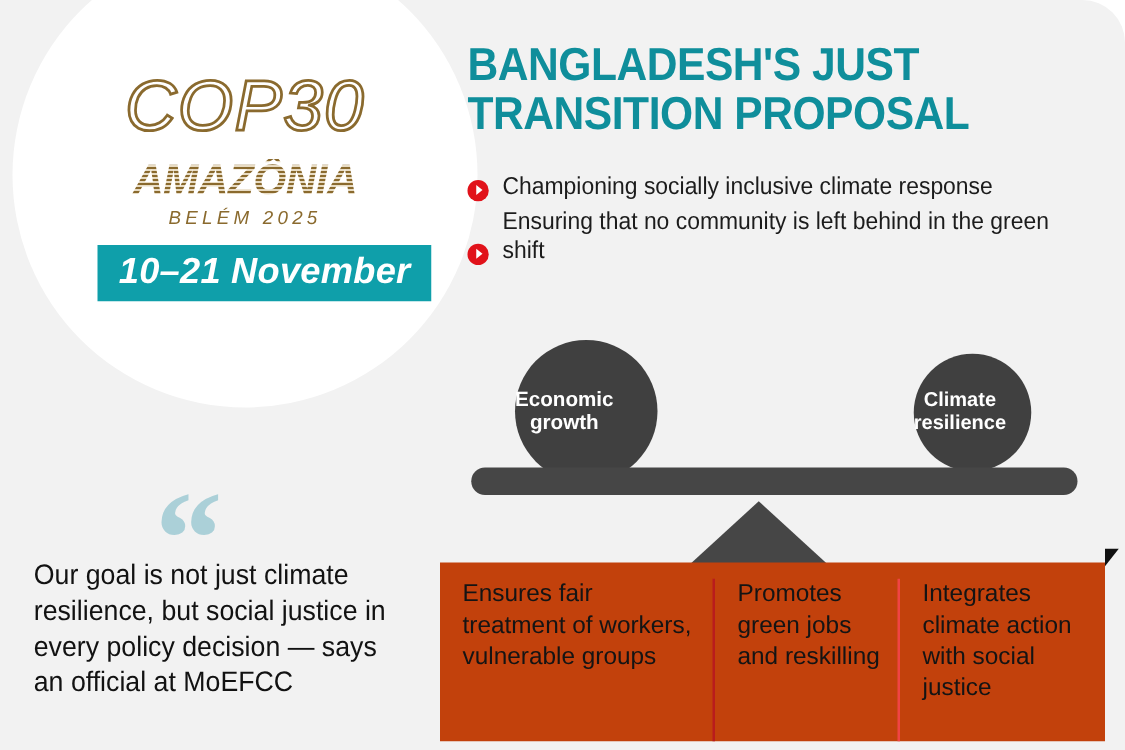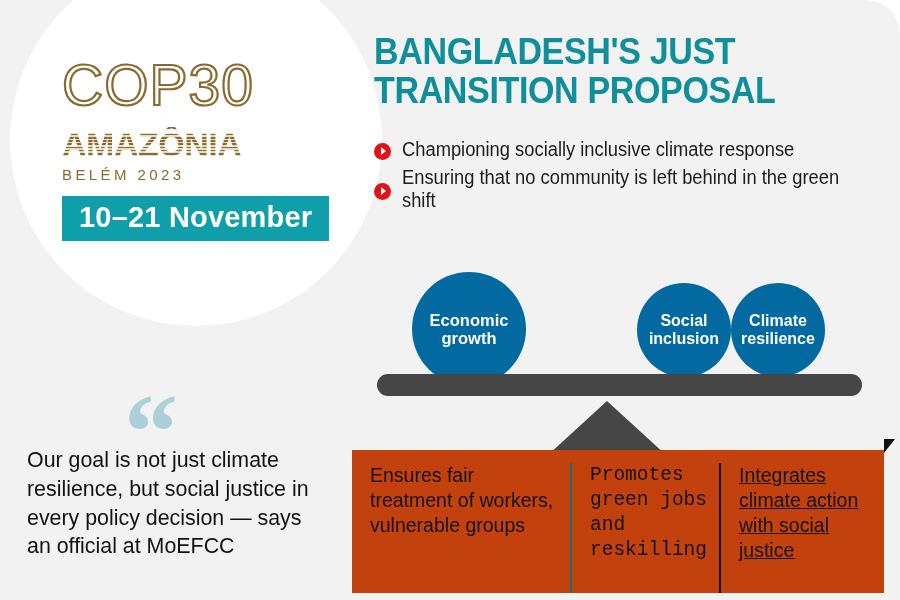--- a/index.html
+++ b/index.html
@@ -30,24 +30,25 @@
     position: absolute;
     left: 10px;
     top: -46px;
     width: 372px;
     height: 372px;
     border-radius: 50%;
     background: #ffffff;
   }
   .logo-wrap {
     position: absolute;
-    left: 62px;
+    left: 78px;
     top: 58px;
     width: 236px;
-    text-align: left;
+    text-align: center;
+    font-style: italic;
   }
   .logo-cop30 {
     font-family: "Liberation Sans", sans-serif;
     font-weight: 400;
     font-size: 57px;
     letter-spacing: 1px;
     line-height: 0.98;
     color: transparent;
     -webkit-text-stroke: 2.2px #8a6a2e;
     text-stroke: 2.2px #8a6a2e;
@@ -119,21 +120,21 @@
 
   
   .bullets {
     position: absolute;
     left: 374px;
     top: 138px;
     width: 500px;
   }
   .bullet-row {
     display: flex;
-    align-items: center;
+    align-items: flex-end;
     margin-bottom: 5px;
   }
   .bullet-dot {
     flex: 0 0 auto;
     width: 17px;
     height: 17px;
     margin-top: 4px;
     margin-right: 11px;
     border-radius: 50%;
     background: #e1121a;
@@ -155,25 +156,24 @@
     color: #1c1c1c;
     transform: scaleX(0.94);
     transform-origin: left top;
     width: 500px;
   }
 
   
   .circle {
     position: absolute;
     border-radius: 50%;
-    background: #0369a1;
+    background: #404040;
     color: #ffffff;
     display: flex;
     align-items: center;
-    justify-content: center;
     text-align: center;
     font-family: "Liberation Sans", sans-serif;
     font-weight: 700;
     line-height: 1.1;
     box-sizing: border-box;
   }
   #circle-economic {
     left: 412px; top: 272px;
     width: 114px; height: 114px;
     font-size: 16.5px;
@@ -247,22 +247,22 @@
   .green-col {
     box-sizing: border-box;
     font-family: "Liberation Sans", sans-serif;
     font-size: 19.5px;
     line-height: 1.28;
     color: #141414;
     padding: 0 12px 0 18px;
     transform-origin: left top;
   }
   .green-col.c1 { flex: 0 0 218px; }
-  .green-col.c2 { flex: 0 0 148px; border-left: 2px solid #0f766e; font-family: Liberation Mono, monospace; }
-  .green-col.c3 { flex: 1 1 auto; border-left: 2px solid #0f172a; text-decoration: underline; }
+  .green-col.c2 { flex: 0 0 148px; border-left: 2px solid #b91c1c; }
+  .green-col.c3 { flex: 1 1 auto; border-left: 2px solid #ef4444; }
 
   .corner-arrow {
     position: absolute;
     left: 884px;
     top: 439px;
     width: 0; height: 0;
     border-left: 11px solid #111111;
     border-bottom: 14px solid transparent;
   }
 </style>
@@ -270,21 +270,21 @@
 <body>
 
 <div id="canvas">
 
   <div class="panel-bg"></div>
 
   <div class="logo-circle"></div>
   <div class="logo-wrap">
     <div class="logo-cop30">COP30</div>
     <div class="logo-amazonia">AMAZÔNIA</div>
-    <div class="logo-belem">BELÉM 2023</div>
+    <div class="logo-belem">BELÉM 2025</div>
     <div class="logo-dates">10–21 November</div>
   </div>
 
   <div class="headline">
     <div>BANGLADESH'S JUST</div>
     <div>TRANSITION PROPOSAL</div>
   </div>
 
   <div class="bullets">
     <div class="bullet-row">
@@ -294,24 +294,20 @@
     <div class="bullet-row">
       <span class="bullet-dot"></span>
       <span class="bullet-text">Ensuring that no community is left behind in the green shift</span>
     </div>
   </div>
 
   <div class="circle" id="circle-economic">
     <span style="white-space:pre-line">Economic
 growth</span>
   </div>
-  <div class="circle" id="circle-social">
-    <span style="white-space:pre-line">Social
-inclusion</span>
-  </div>
   <div class="circle" id="circle-climate">
     <span style="white-space:pre-line">Climate
 resilience</span>
   </div>
   <div class="beam"></div>
   <div class="fulcrum"></div>
 
   <div class="quote-mark">“</div>
   <div class="quote-text">Our goal is not just climate resilience, but social justice in every policy decision — says an official at MoEFCC</div>
 

